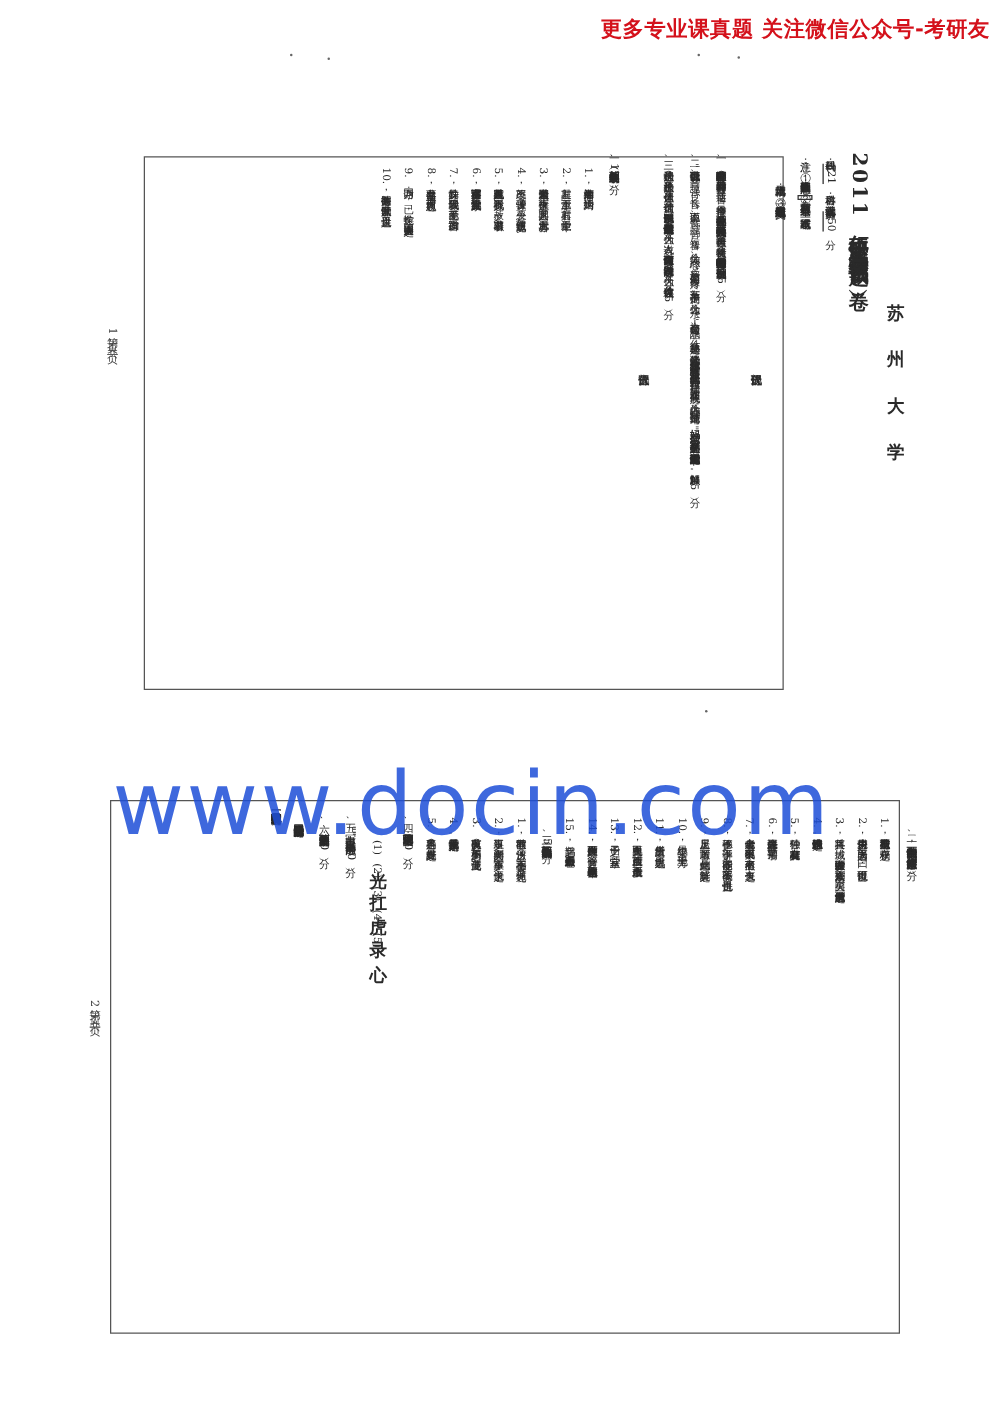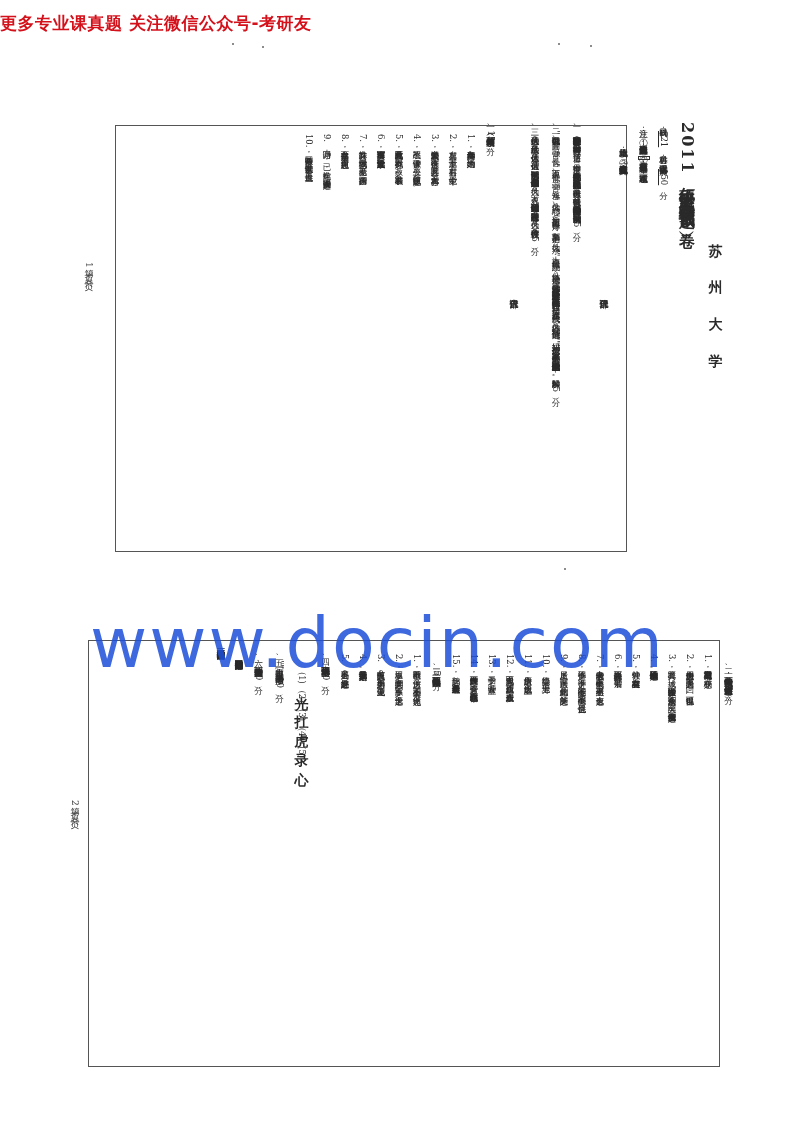--- a/index.html
+++ b/index.html
@@ -1,18 +1,18 @@
 <!DOCTYPE html>
 <html><head>
   <meta charset="utf-8">
   <style>
     html, body { margin:0; padding:0; background:#ffffff; }
     body { width:792px; height:1122px; position:relative; overflow:hidden;
            font-family:"DejaVu Sans", sans-serif; color:#222; }
-    .banner { position:absolute; left:0; top:12px; width:792px; text-align:left;
+    .banner { position:absolute; left:0; top:12px; width:792px; text-align:right;
               font-family:"DejaVu Sans", sans-serif; font-weight:bold; font-size:17px; color:#d4111b; letter-spacing:0.5px; }
     .page { position:absolute; left:0; width:792px; height:540px; }
     .page1 { top:30px; }
     .page2 { top:570px; }
     
     .sheet { position:absolute; writing-mode:vertical-rl; font-family:"DejaVu Serif", serif; color:#2a2a2a; }
     .p1-sheet { left:95px; top:92px; width:630px; height:430px; }
     .p2-sheet { left:45px; top:72px; width:690px; height:440px; }
     .box { position:absolute; border:1.5px solid #555; }
     .p1-box { left:115px; top:95px; width:510px; height:425px; }

